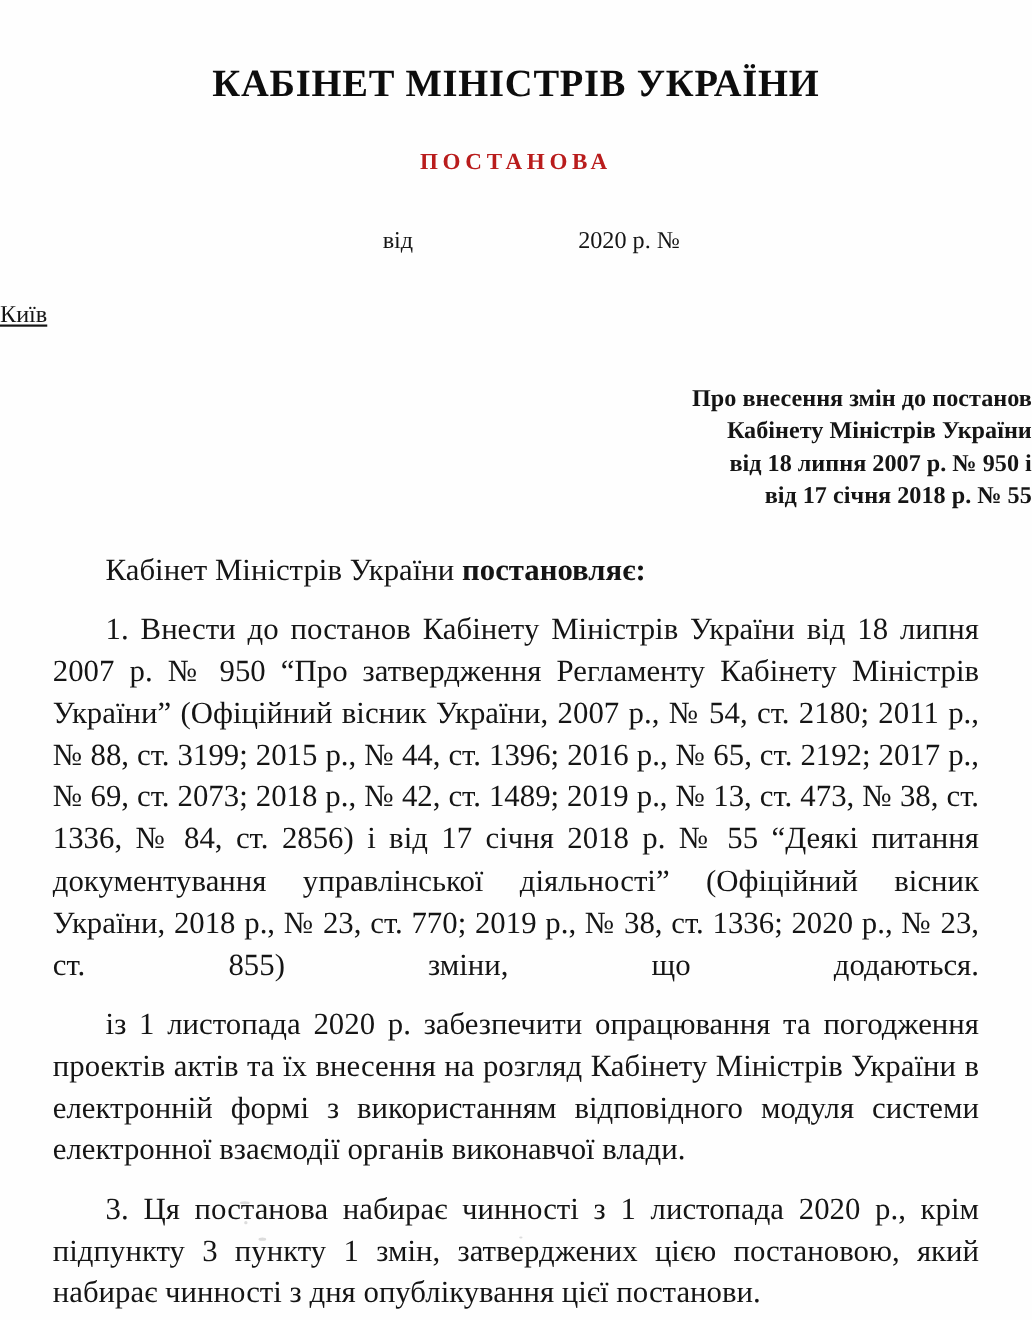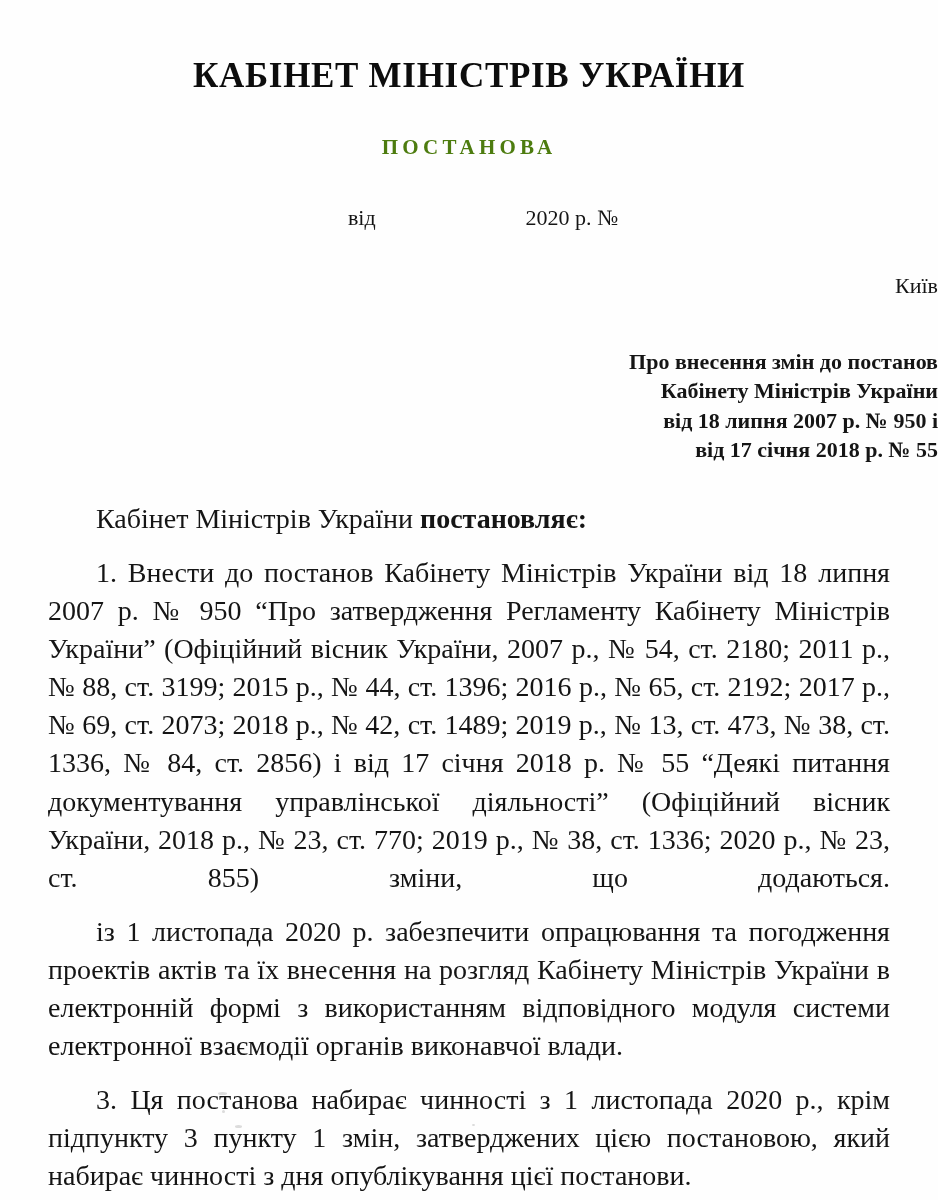--- a/index.html
+++ b/index.html
@@ -39,21 +39,21 @@
     padding-top: 58px;
     color: #0d0d0d;
   }
 
   .doc-type {
     font-size: 21px;
     font-weight: bold;
     letter-spacing: 4.2px;
     margin: 0;
     padding-top: 42px;
-    color: #4d7c0f;
+    color: #b91c1c;
   }
 
   
   .date-line {
     margin: 0;
     padding-top: 45px;
     font-size: 22px;
     text-align: center;
     white-space: pre;
   }
@@ -66,21 +66,22 @@
     width: 150px;
   }
   .date-line .year-no {
     display: inline-block;
   }
 
   .city {
     margin: 0;
     padding-top: 42px;
     font-size: 22px;
-    text-align: right;
+    text-align: left;
+    text-decoration: underline;
   }
 
   
   .subject {
     margin: 0;
     padding-top: 48px;
     text-align: right;
     font-size: 22px;
     font-weight: bold;
     line-height: 1.33;

